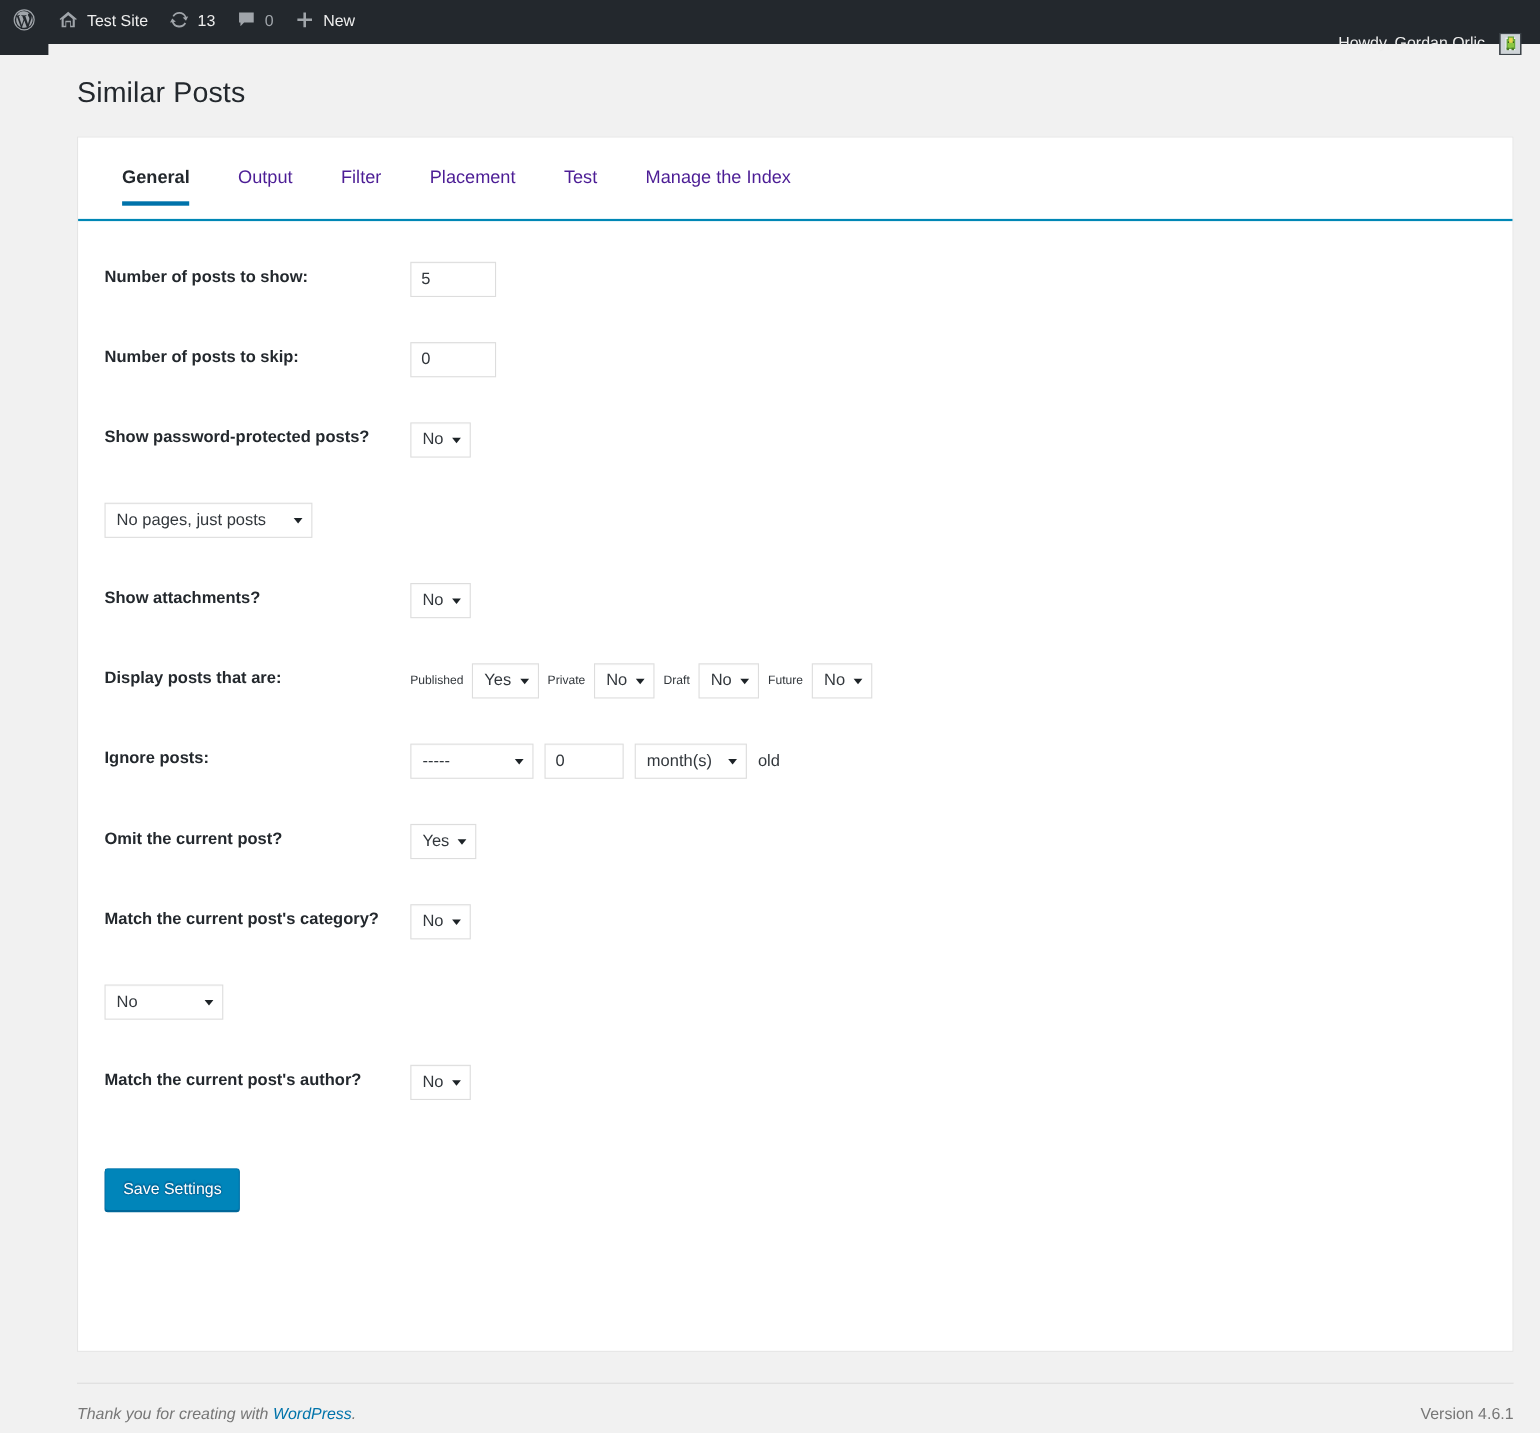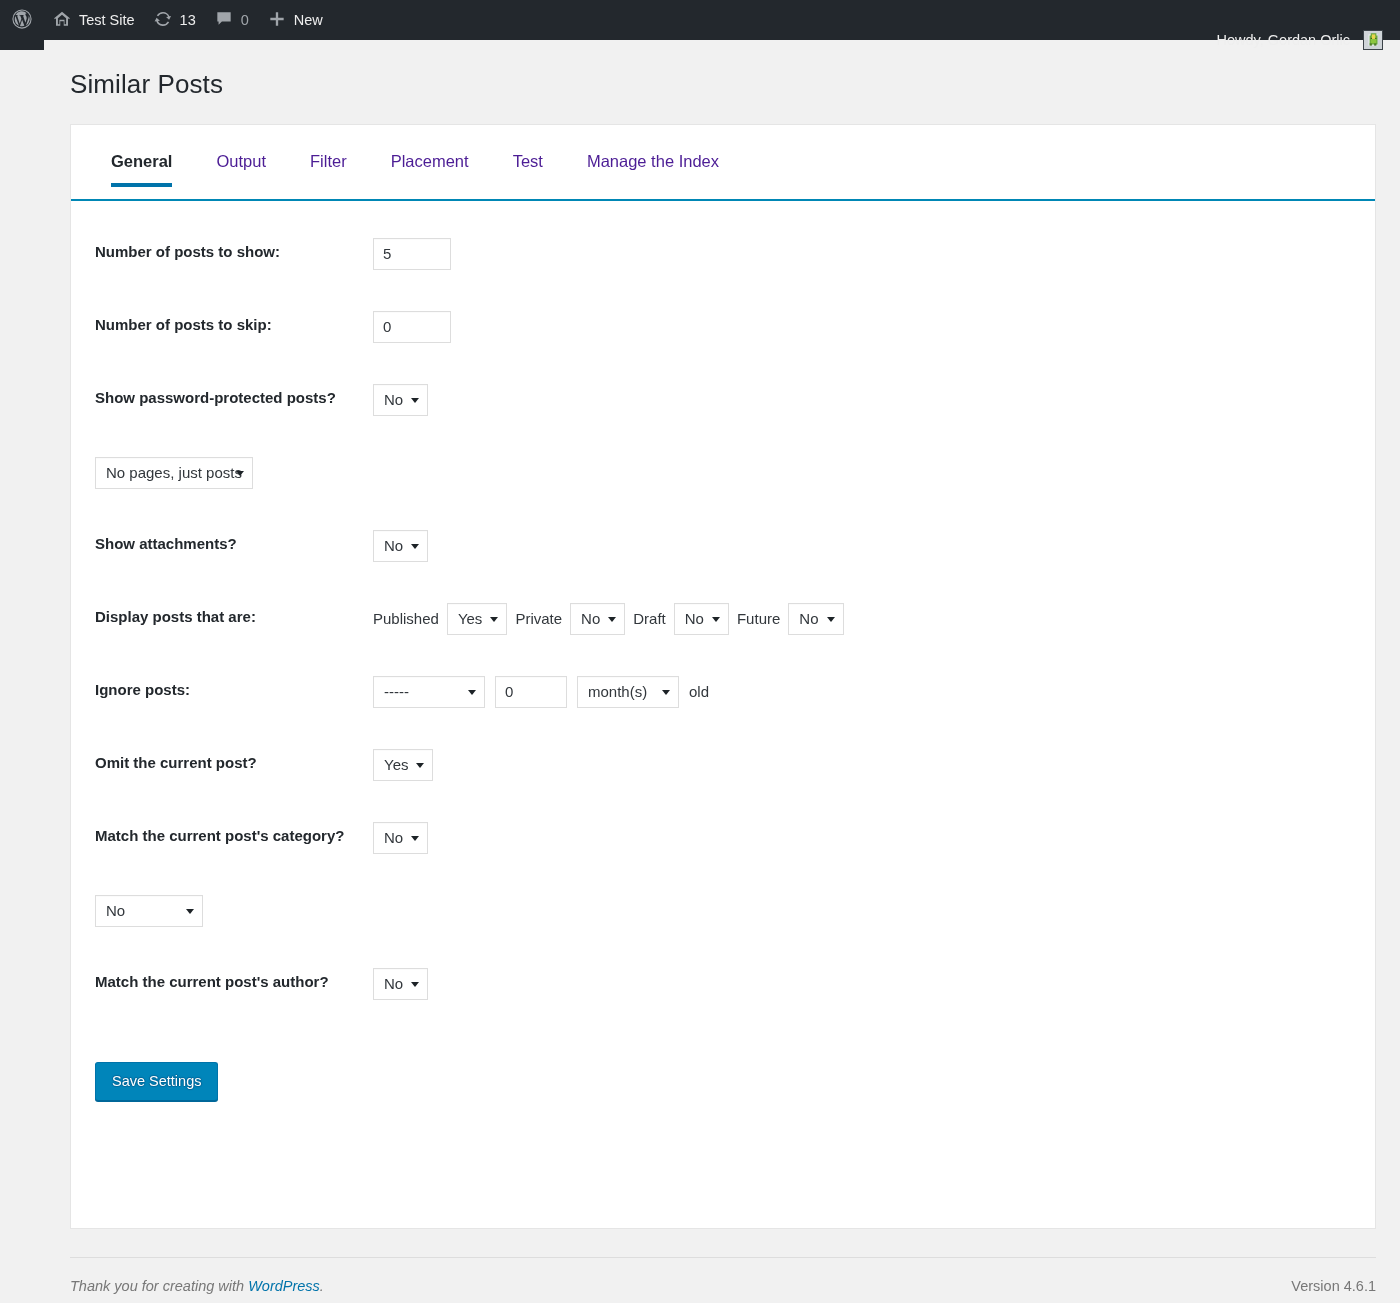--- a/index.html
+++ b/index.html
@@ -164,30 +164,30 @@
   .sel .caret {
     position: absolute;
     right: 8px;
     top: 50%;
     margin-top: -2px;
     width: 0; height: 0;
     border-left: 4.5px solid transparent;
     border-right: 4.5px solid transparent;
     border-top: 5px solid #1d2327;
   }
-  .sel.w-wide { width: 158px; }
+  .sel.w-wide { width: 189px; }
   .sel.w-tags { width: 108px; }
   .sel.w-dash  { width: 112px; }
   .sel.w-unit  { width: 102px; }
   .sel.w-tiny  { min-width: 54px; }
 
   
   .inline-group { display: flex; align-items: center; gap: 0; }
   .inline-group .txt {
-    font-size: 15px;
+    font-size: 11px;
     color: #32373c;
     padding: 0 8px;
     white-space: nowrap;
   }
   .inline-group .txt:first-child { padding-left: 0; }
   .tail-txt { font-size: 15px; color: #32373c; padding-left: 10px; }
 
   
   .save-wrap { padding: 22px 0 0 24px; }
   .btn-primary {

